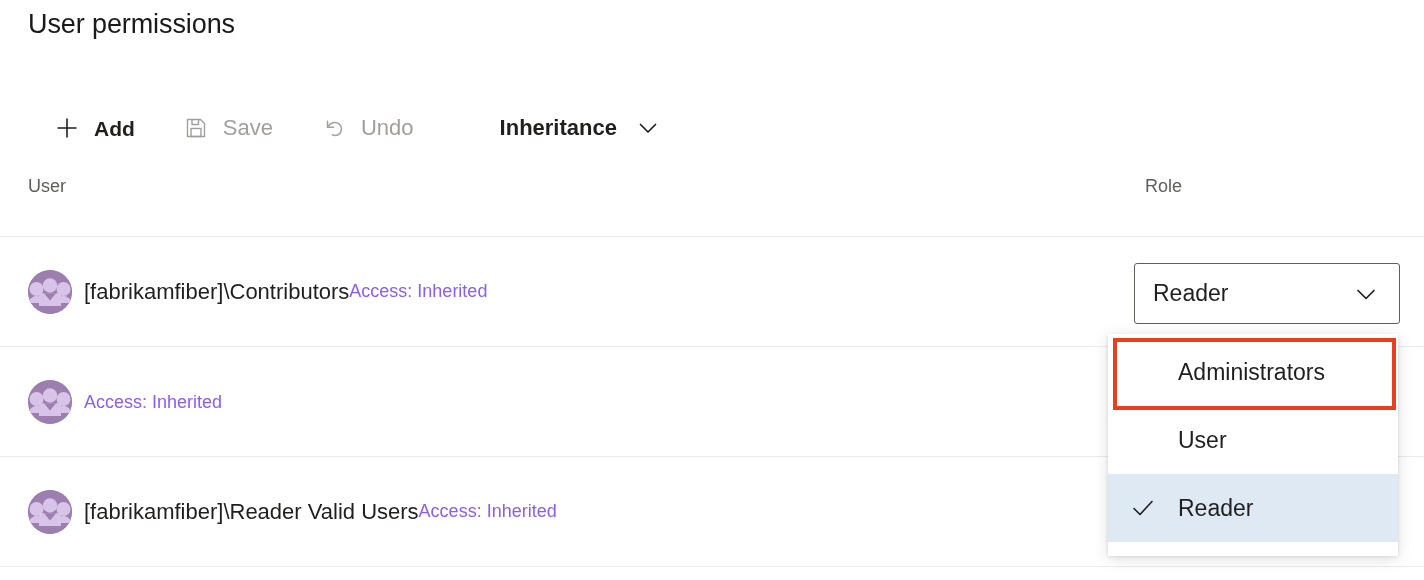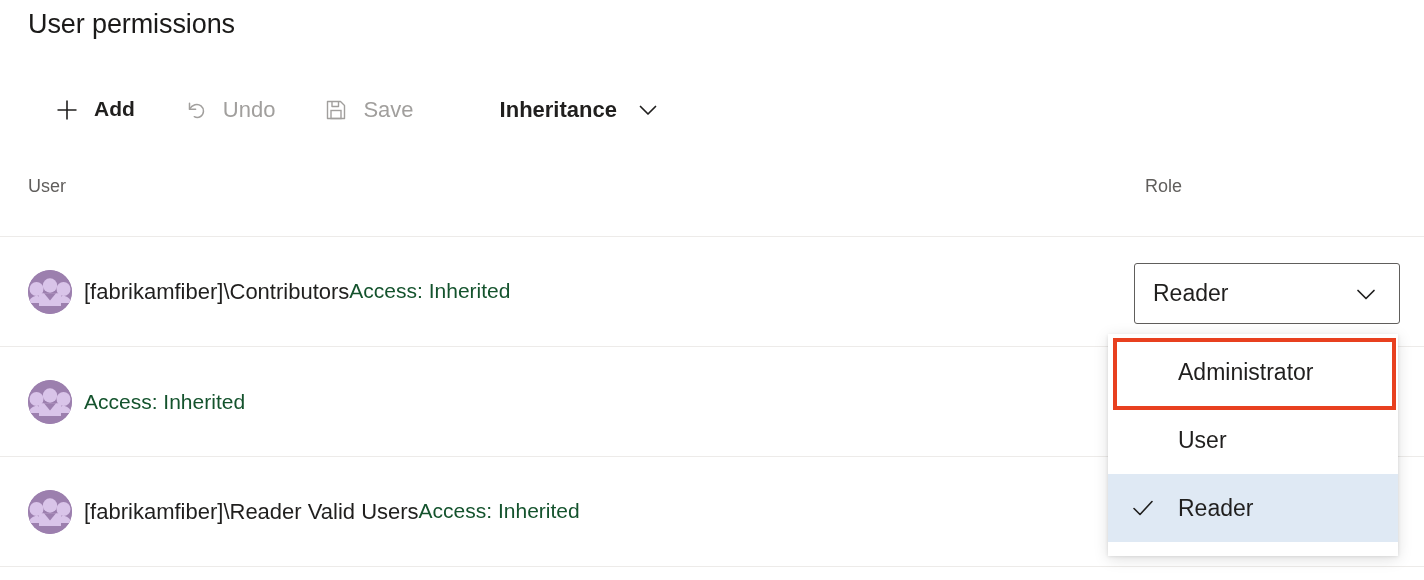--- a/index.html
+++ b/index.html
@@ -32,21 +32,21 @@
   #toolbar {
     position: absolute;
     left: 44px;
     top: 95px;
     height: 48px;
     display: flex;
     align-items: center;
   }
   .tb-item {
     display: flex;
-    align-items: flex-start;
+    align-items: flex-end;
     height: 44px;
     padding: 0 10px;
     margin-right: 28px;
     user-select: none;
     cursor: pointer;
   }
   .tb-item.disabled { cursor: default; }
   .tb-icon {
     width: 26px;
     height: 26px;
@@ -122,22 +122,22 @@
   }
   .avatar svg { display: block; }
   .row-text { display: flex; justify-content: center; }
   .row-title {
     font-size: 22px;
     color: #201f1e;
     line-height: 30px;
     white-space: nowrap;
   }
   .row-sub {
-    font-size: 21px;
-    color: #14532d;
+    font-size: 18px;
+    color: #8b5cf6;
     line-height: 28px;
     white-space: nowrap;
   }
 
   
   #role-combobox {
     position: absolute;
     left: 1134px;
     top: 263px;
     width: 266px;
@@ -216,39 +216,39 @@
 
   <div class="tb-item" id="tb-add">
     <span class="tb-icon">
       <svg width="26" height="26" viewBox="0 0 26 26">
         <path d="M13 3.5 V22.5 M3.5 13 H22.5" stroke="#201f1e" stroke-width="1.6" fill="none"></path>
       </svg>
     </span>
     <span class="tb-label">Add</span>
   </div>
 
-  <div class="tb-item disabled" id="tb-undo">
-    <span class="tb-icon">
-      <svg width="26" height="26" viewBox="0 0 26 26">
-        <path d="M6.5 6.2 L6.5 12.2 L12.6 12.2" stroke="#a19f9d" stroke-width="1.5" fill="none" stroke-linecap="round" stroke-linejoin="round"></path>
-        <path d="M6.6 12.0 C9.0 7.6 14.5 6.2 18.0 8.9 C21.4 11.6 21.3 17.2 17.6 19.5 C15.6 20.7 13.2 20.7 11.3 19.7" stroke="#a19f9d" stroke-width="1.5" fill="none" stroke-linecap="round"></path>
-      </svg>
-    </span>
-    <span class="tb-label">Undo</span>
-  </div>
-
   <div class="tb-item disabled" id="tb-save">
     <span class="tb-icon">
       <svg width="26" height="26" viewBox="0 0 26 26">
         <path d="M4.5 4.5 H17.5 L21.5 8.5 V21.5 H4.5 Z" stroke="#a19f9d" stroke-width="1.4" fill="none" stroke-linejoin="round"></path>
         <path d="M9 4.5 V9.5 H15.5 V4.5" stroke="#a19f9d" stroke-width="1.4" fill="none" stroke-linejoin="round"></path>
         <rect x="8" y="13.5" width="10" height="8" stroke="#a19f9d" stroke-width="1.4" fill="none"></rect>
       </svg>
     </span>
     <span class="tb-label">Save</span>
+  </div>
+
+  <div class="tb-item disabled" id="tb-undo">
+    <span class="tb-icon">
+      <svg width="26" height="26" viewBox="0 0 26 26">
+        <path d="M6.5 6.2 L6.5 12.2 L12.6 12.2" stroke="#a19f9d" stroke-width="1.5" fill="none" stroke-linecap="round" stroke-linejoin="round"></path>
+        <path d="M6.6 12.0 C9.0 7.6 14.5 6.2 18.0 8.9 C21.4 11.6 21.3 17.2 17.6 19.5 C15.6 20.7 13.2 20.7 11.3 19.7" stroke="#a19f9d" stroke-width="1.5" fill="none" stroke-linecap="round"></path>
+      </svg>
+    </span>
+    <span class="tb-label">Undo</span>
   </div>
 
   <div class="tb-item" id="tb-inheritance">
     <span class="tb-label">Inheritance</span>
     <span class="tb-caret">
       <svg width="26" height="26" viewBox="0 0 26 26">
         <path d="M5.5 9.5 L13 17 L20.5 9.5" stroke="#201f1e" stroke-width="1.7" fill="none" stroke-linecap="round" stroke-linejoin="round"></path>
       </svg>
     </span>
   </div>
@@ -332,21 +332,21 @@
   <span class="cb-caret">
     <svg width="26" height="26" viewBox="0 0 26 26">
       <path d="M5 9.5 L13 17.5 L21 9.5" stroke="#201f1e" stroke-width="1.7" fill="none" stroke-linecap="round" stroke-linejoin="round"></path>
     </svg>
   </span>
 </div>
 
 <div id="role-dropdown">
   <div class="dd-item">
     <span class="dd-check"></span>
-    <span class="dd-label">Administrator</span>
+    <span class="dd-label">Administrators</span>
   </div>
   <div class="dd-item">
     <span class="dd-check"></span>
     <span class="dd-label">User</span>
   </div>
   <div class="dd-item selected">
     <span class="dd-check">
       <svg width="26" height="26" viewBox="0 0 26 26">
         <path d="M4 13.5 L10 19.5 L22 6.5" stroke="#201f1e" stroke-width="1.6" fill="none" stroke-linecap="round" stroke-linejoin="round"></path>
       </svg>

